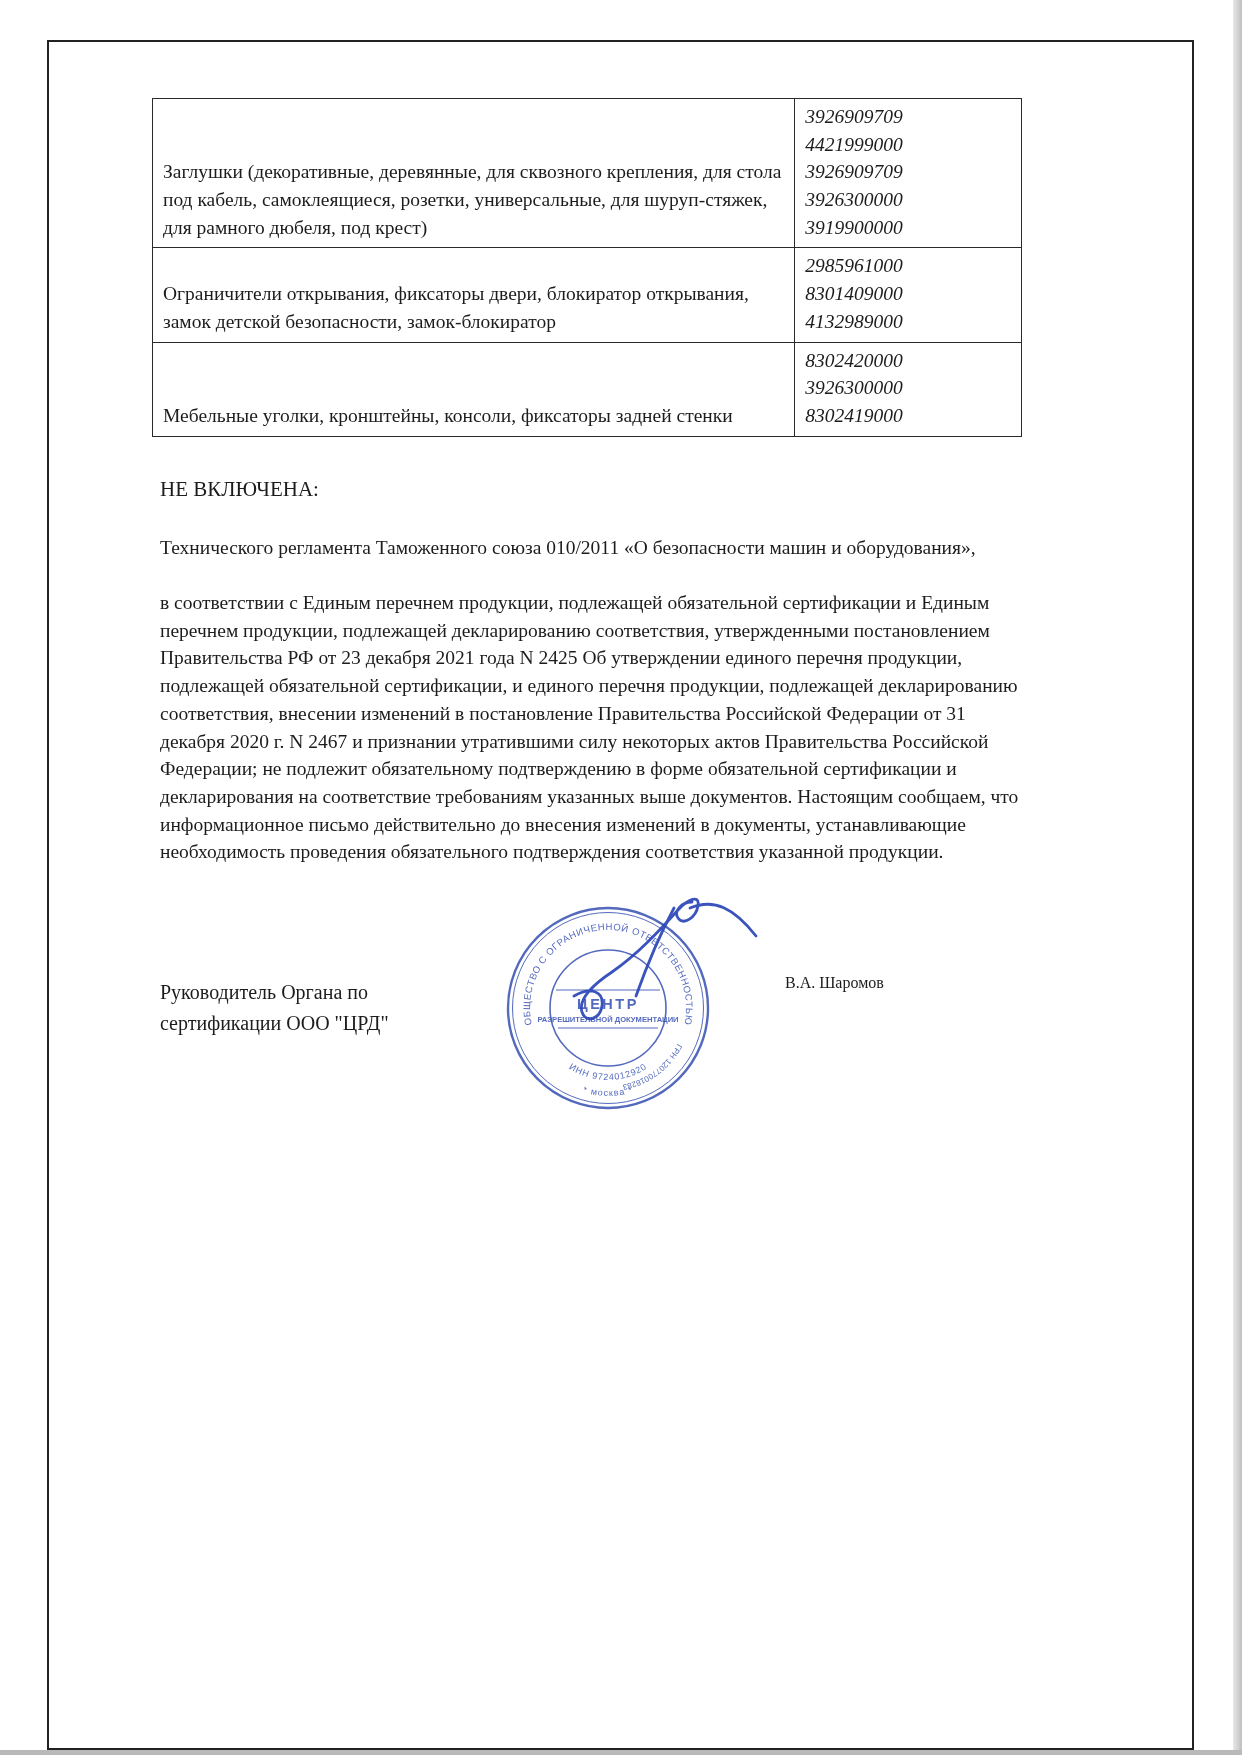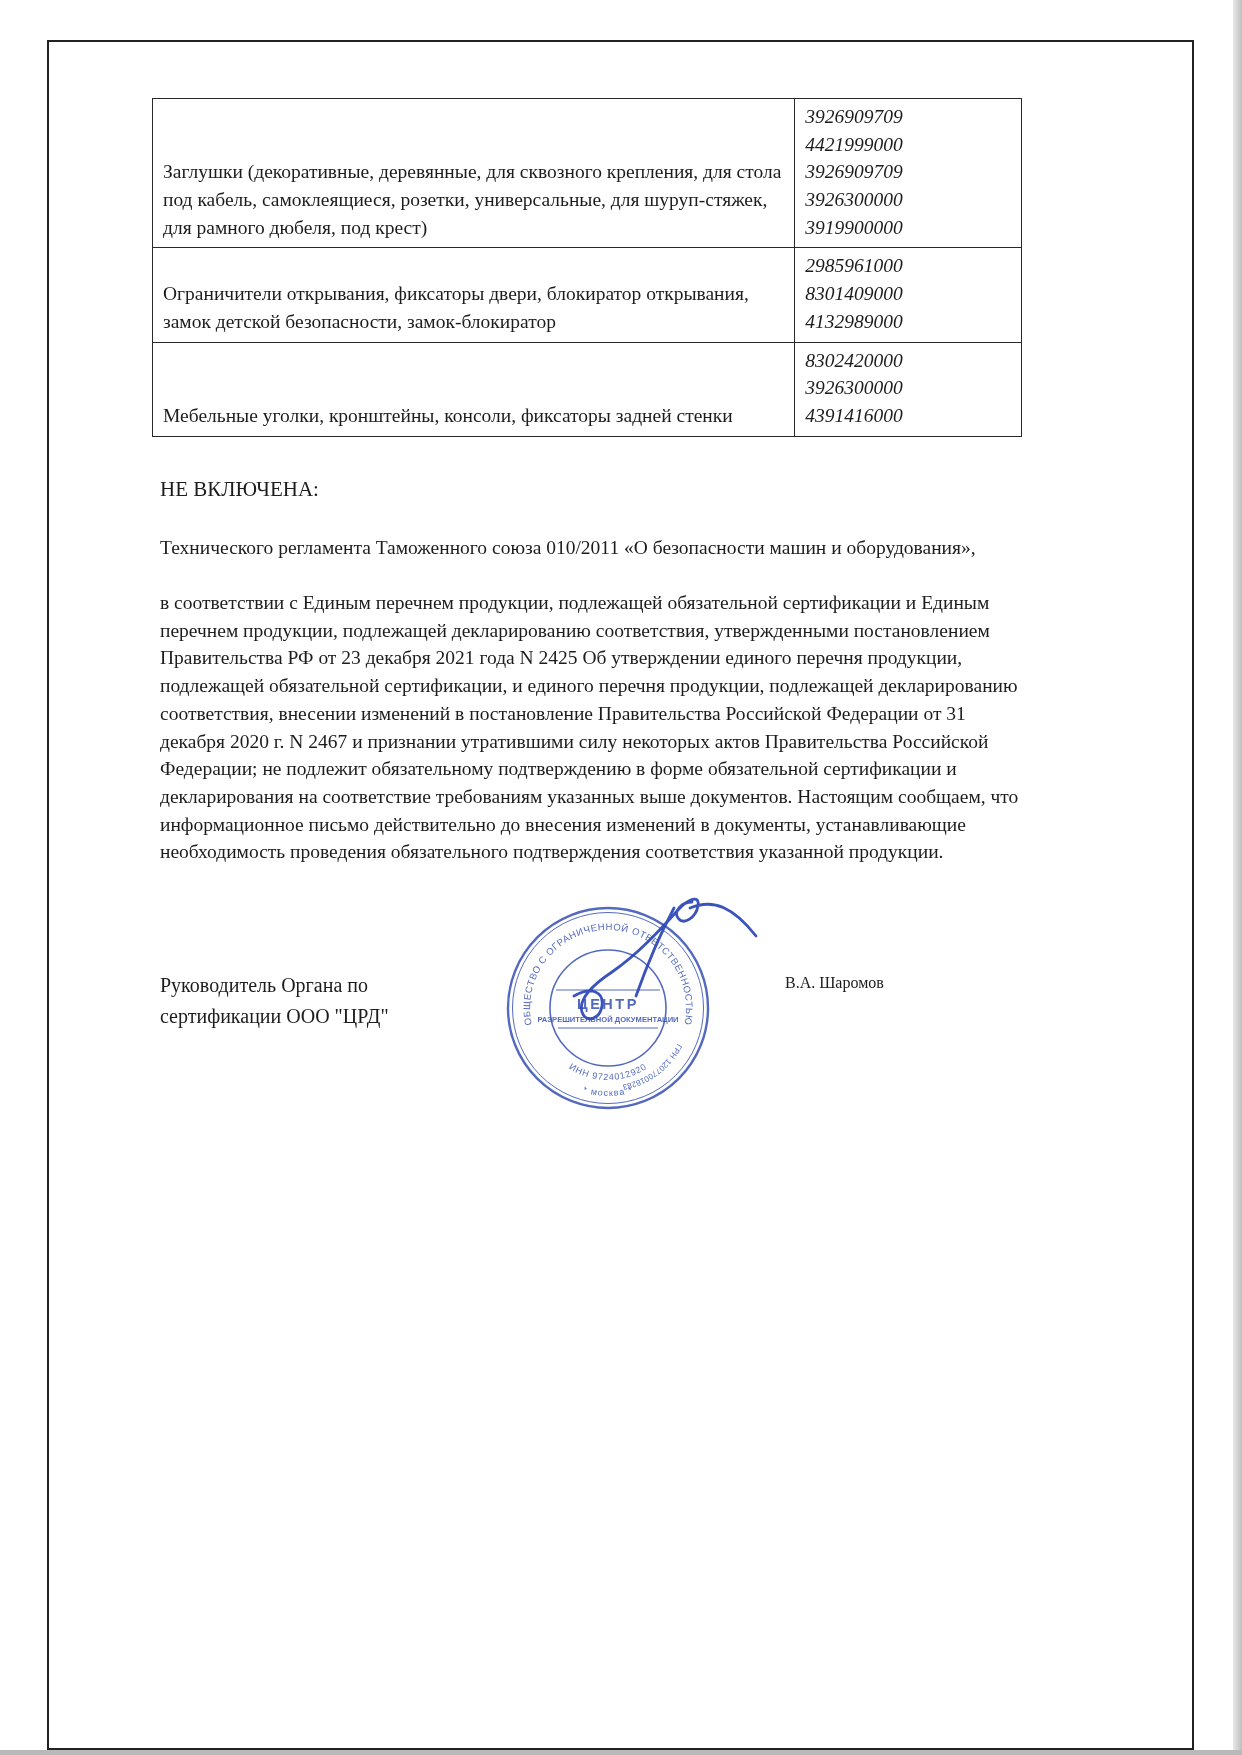--- a/index.html
+++ b/index.html
@@ -55,21 +55,21 @@
   }
   .para { margin: 0 0 27px 0; }
   .para.last { margin-bottom: 16px; }
 
   .sig-row {
     position: relative;
     margin-top: 92px;
     height: 230px;
   }
   .sig-title {
-    position: absolute; left: 0; top: 12px;
+    position: absolute; left: 0; top: 19px;
     font-size: 20px; line-height: 1.55;
   }
   .sig-name {
     position: absolute; left: 625px; top: 14px;
     font-size: 16px;
   }
   .stamp-wrap {
     position: absolute;
     left: 318px; top: -80px;
     width: 320px; height: 260px;
@@ -102,21 +102,21 @@
             <div class="code">2985961000</div>
             <div class="code">8301409000</div>
             <div class="code">4132989000</div>
           </td>
         </tr>
         <tr>
           <td class="desc">Мебельные уголки, кронштейны, консоли, фиксаторы задней стенки</td>
           <td class="codes">
             <div class="code">8302420000</div>
             <div class="code">3926300000</div>
-            <div class="code">4391416000</div>
+            <div class="code">8302419000</div>
           </td>
         </tr>
       </tbody>
     </table>
 
     <div class="nih">НЕ ВКЛЮЧЕНА:</div>
 
     <p class="para">Технического регламента Таможенного союза 010/2011 «О безопасности машин и оборудования»,</p>
     <p class="para last">в соответствии с Единым перечнем продукции,  подлежащей обязательной сертификации и Единым перечнем продукции, подлежащей декларированию соответствия, утвержденными постановлением Правительства РФ от 23 декабря 2021 года N 2425 Об утверждении единого перечня продукции, подлежащей обязательной сертификации, и единого перечня продукции, подлежащей декларированию соответствия, внесении изменений в постановление Правительства Российской Федерации от 31 декабря 2020 г. N 2467 и признании утратившими силу некоторых актов Правительства Российской Федерации; не подлежит обязательному подтверждению в форме обязательной сертификации и декларирования на соответствие требованиям указанных выше документов. Настоящим сообщаем, что информационное письмо действительно до внесения изменений в документы, устанавливающие необходимость проведения обязательного подтверждения соответствия указанной продукции.</p>
 

